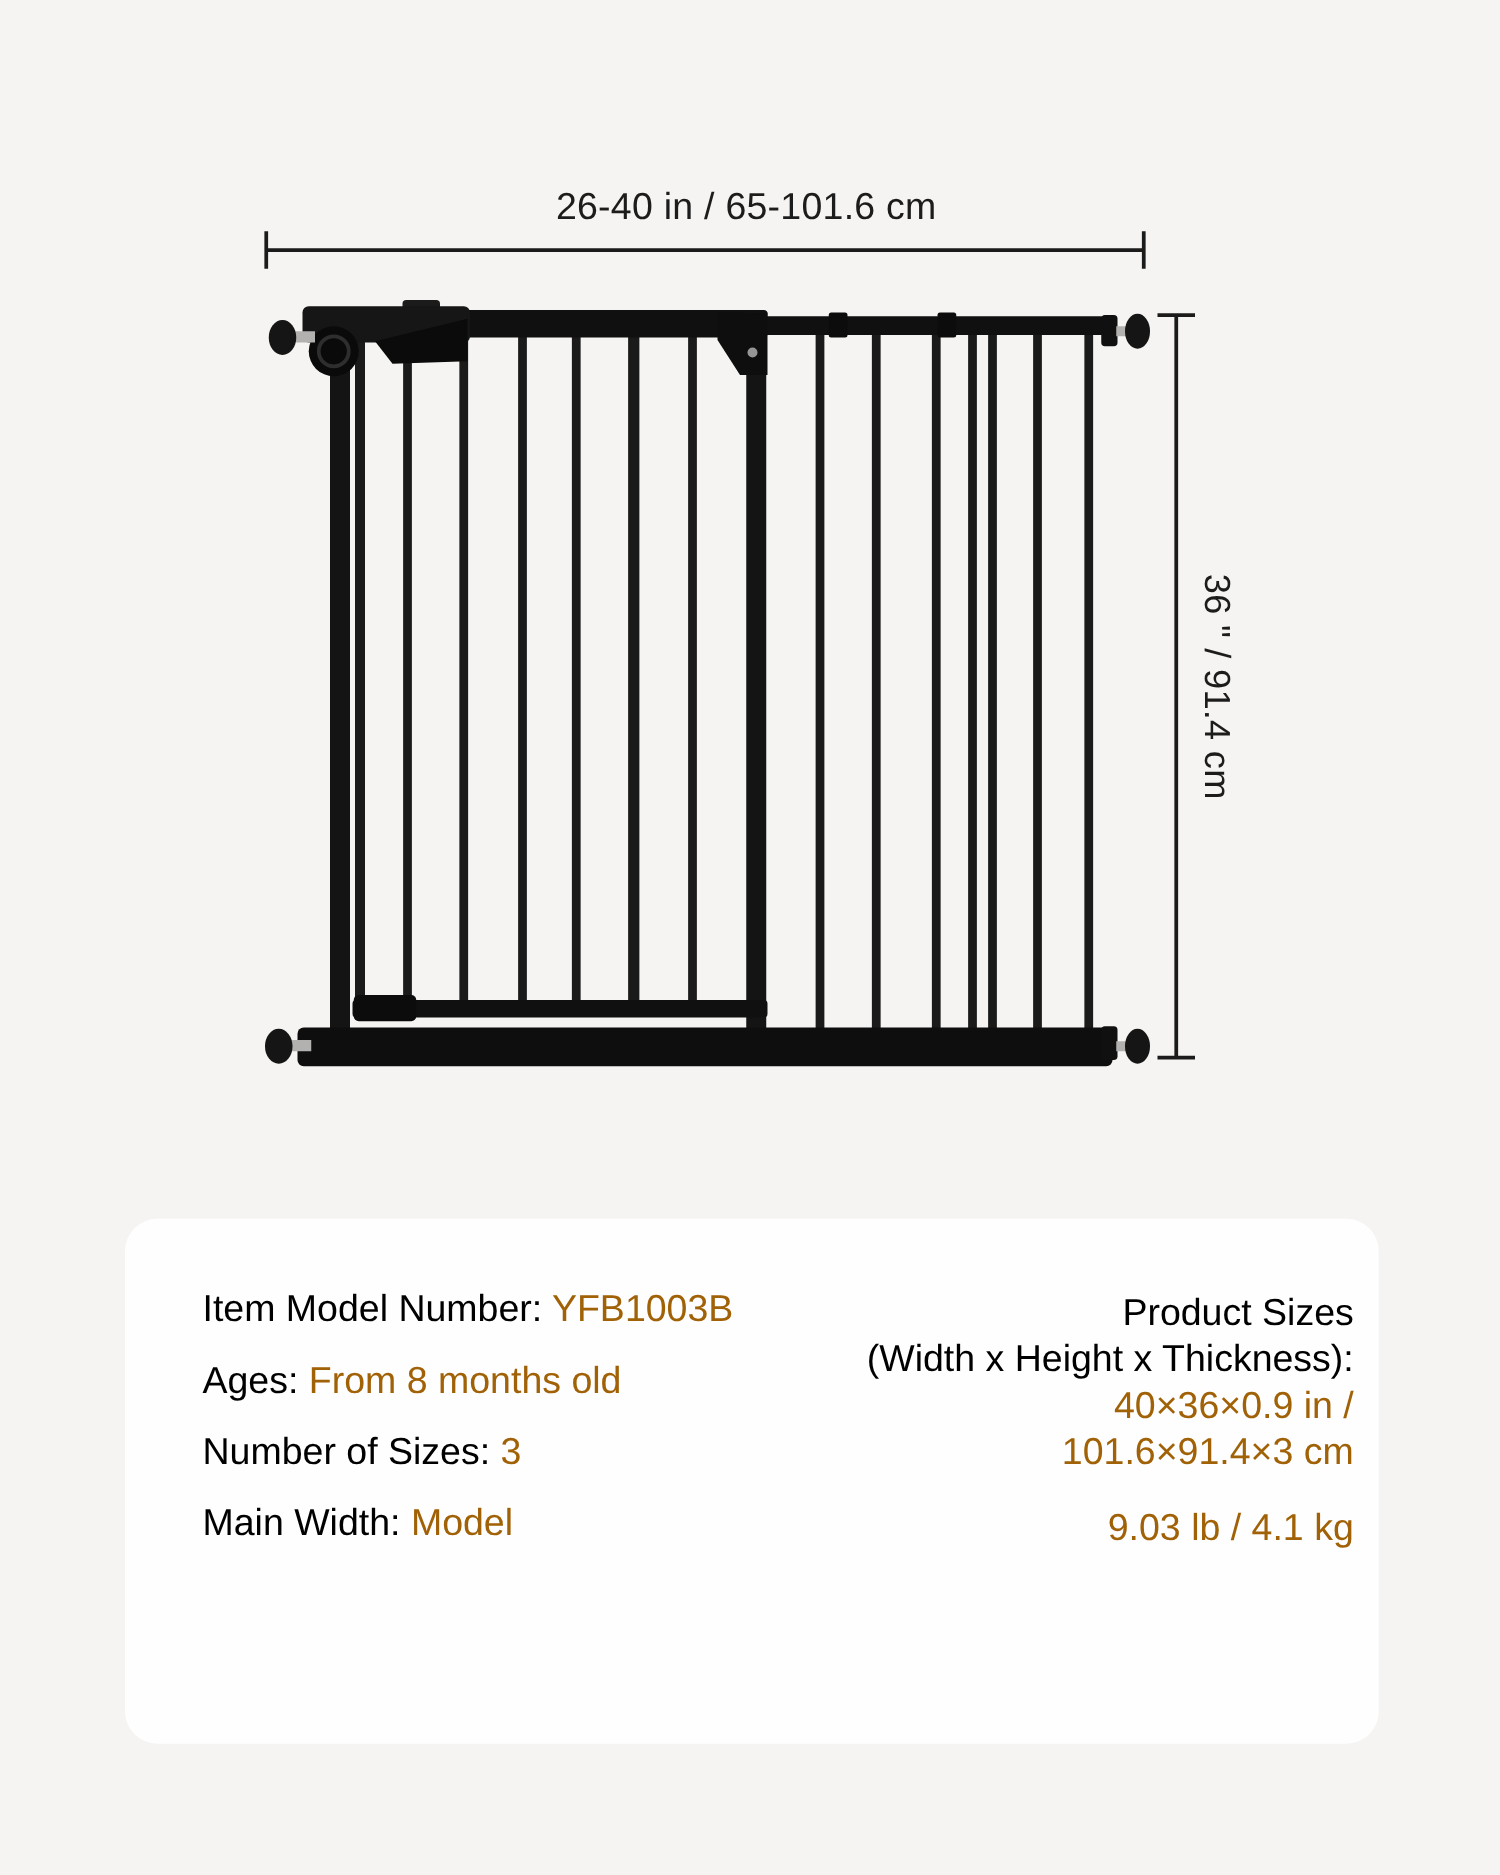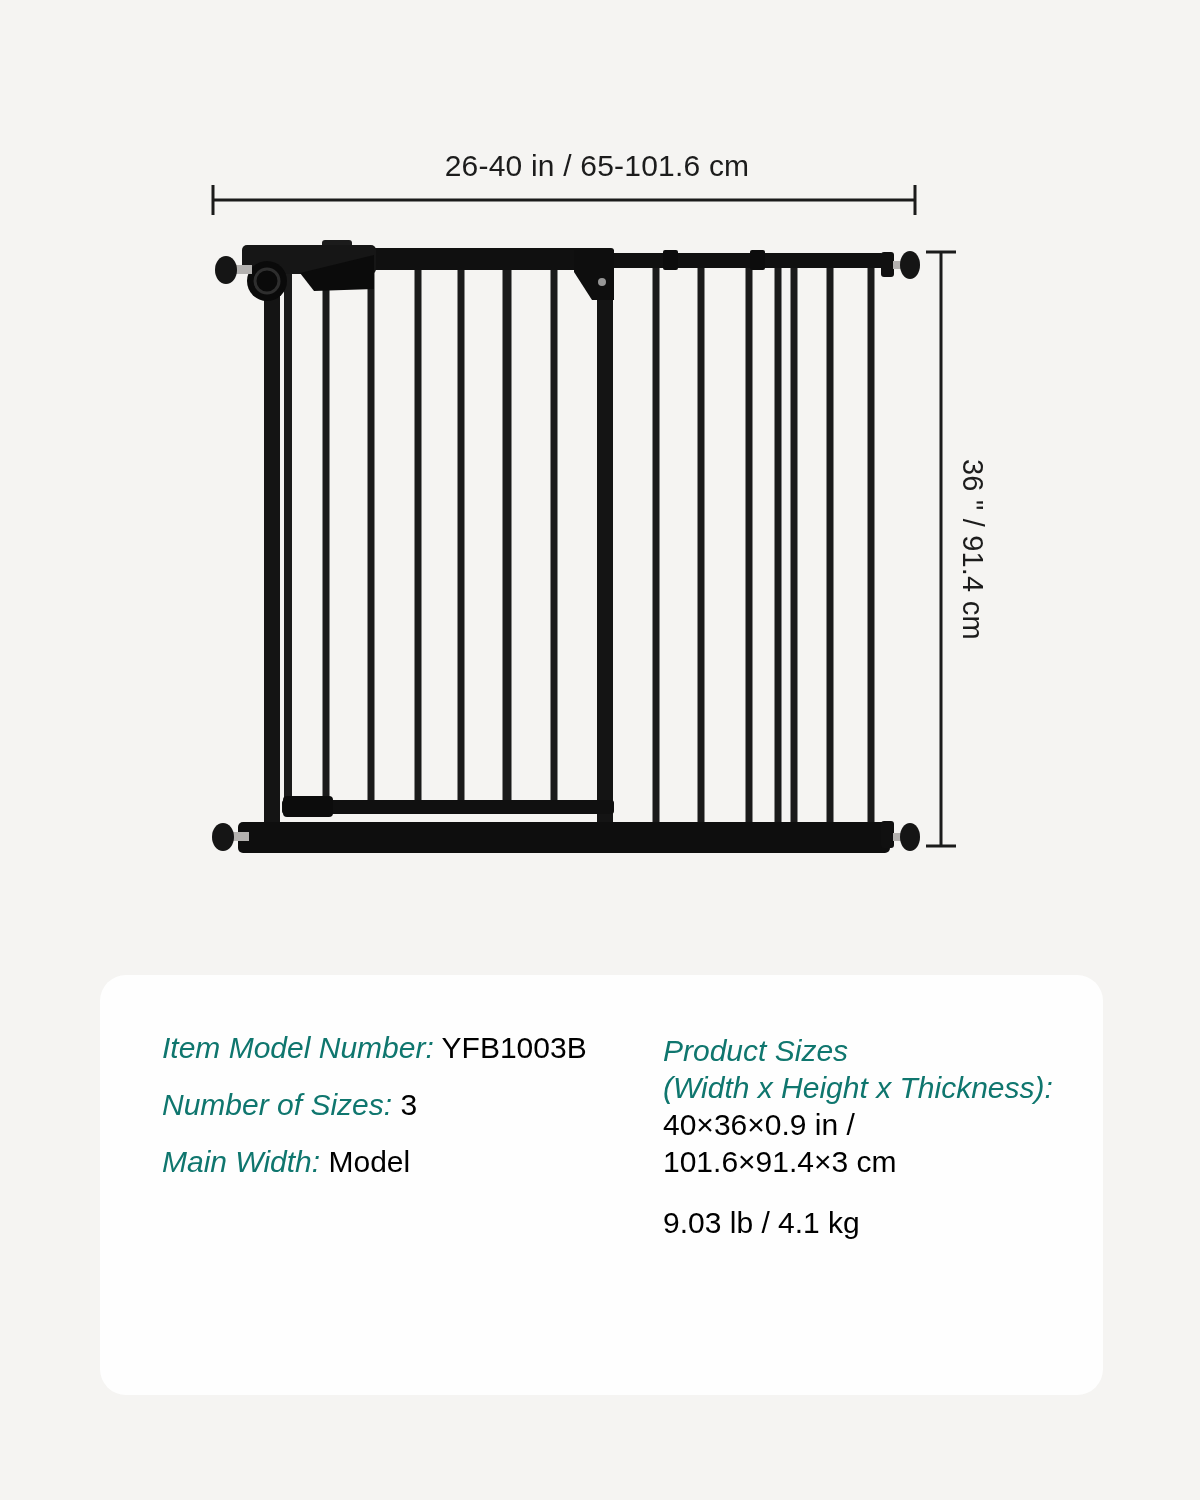--- a/index.html
+++ b/index.html
@@ -28,23 +28,23 @@
   }
   .spec-col-left{
     position:absolute;left:62px;top:57px;width:470px;
   }
   .spec-col-right{
     position:absolute;left:563px;top:57px;width:420px;
   }
   .spec-row{
     font-size:30px;line-height:32px;margin-bottom:25px;white-space:nowrap;
   }
-  .spec-label{color:#0f766e;font-style:italic;}
-  .spec-value{color:#000000;}
-  .spec-block{margin-bottom:24px;}
+  .spec-label{color:#000000;}
+  .spec-value{color:#a16207;}
+  .spec-block{margin-bottom:24px;text-align:right;}
   .spec-block .spec-label,
   .spec-block .spec-value{
     display:block;white-space:pre-line;font-size:30px;line-height:37px;
   }
 </style>
 </head>
 <body>
 
 <div class="stage">
 
@@ -130,20 +130,24 @@
   <div class="dim-label-width">26-40 in / 65-101.6 cm</div>
   <div class="dim-label-height">36 " / 91.4 cm</div>
 
   <div class="spec-card">
     <div class="spec-col-left">
       <div class="spec-row">
         <span class="spec-label">Item Model Number:</span>
         <span class="spec-value">YFB1003B</span>
       </div>
       <div class="spec-row">
+        <span class="spec-label">Ages:</span>
+        <span class="spec-value">From 8 months old</span>
+      </div>
+      <div class="spec-row">
         <span class="spec-label">Number of Sizes:</span>
         <span class="spec-value">3</span>
       </div>
       <div class="spec-row">
         <span class="spec-label">Main Width:</span>
         <span class="spec-value">Model</span>
       </div>
     </div>
 
     <div class="spec-col-right">

